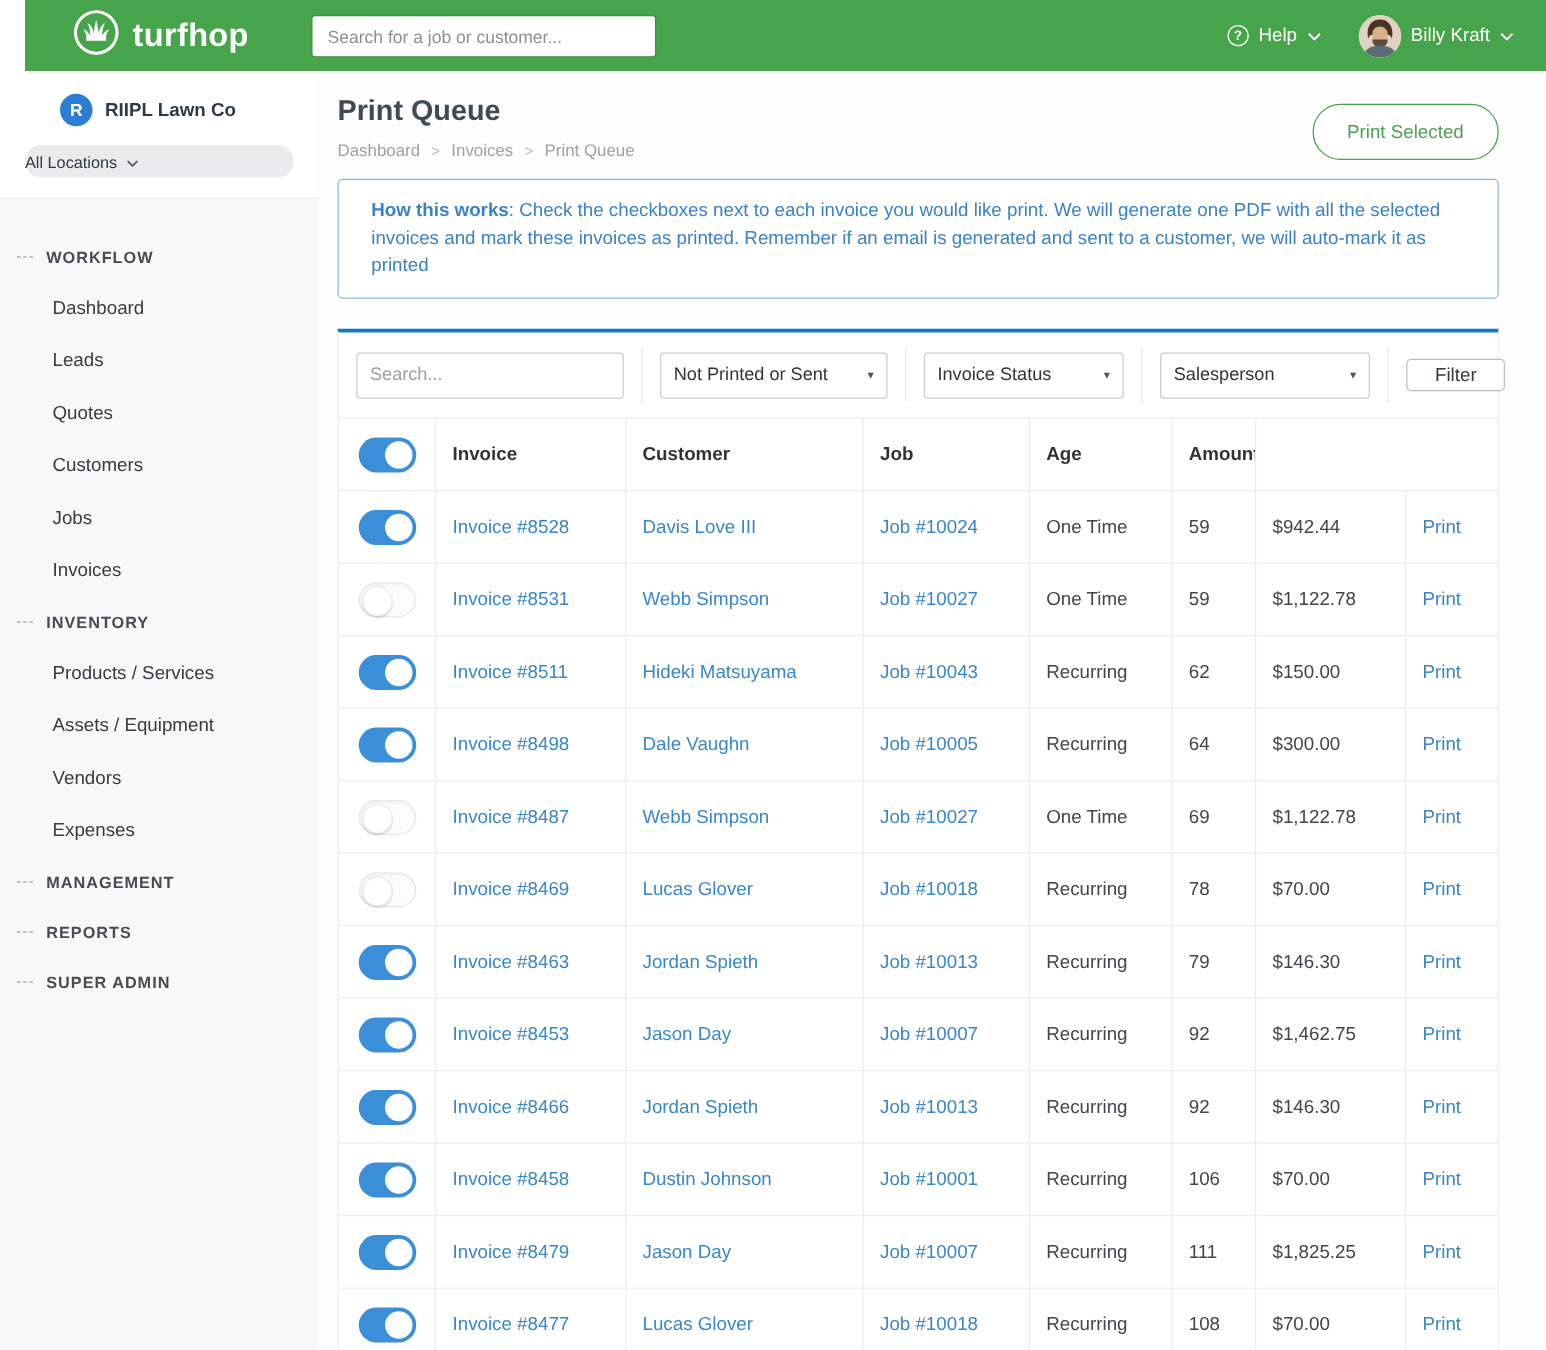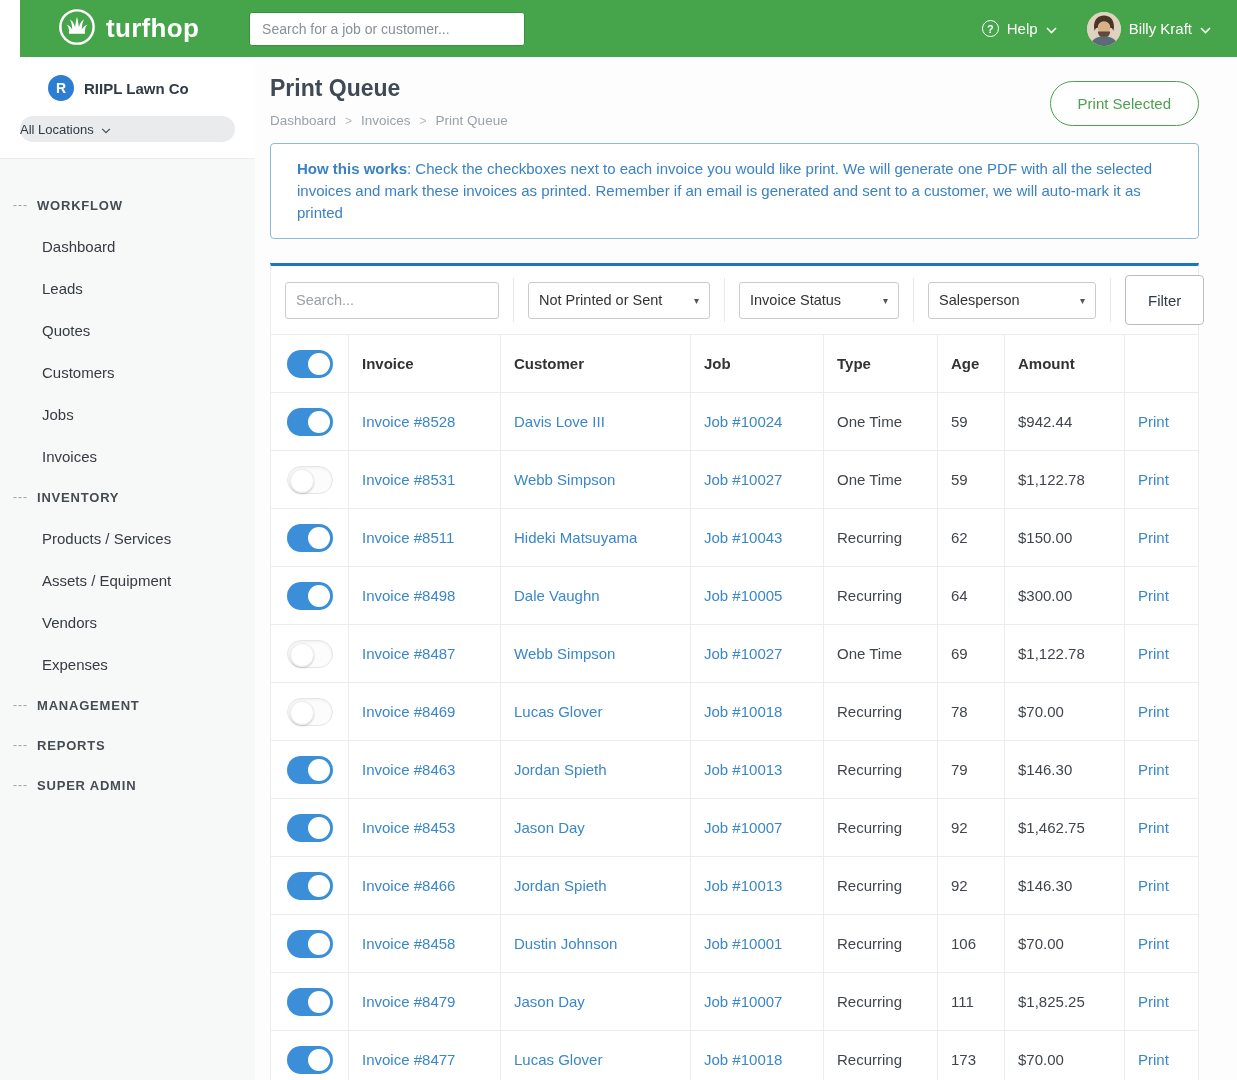--- a/index.html
+++ b/index.html
@@ -31,21 +31,21 @@
   .company-name{font-size:15px;font-weight:700;color:#2f3a45}
   .locations{margin:15px 0 0 0;height:26px;background:#e9ebed;border-radius:13px;display:flex;
              align-items:center;gap:7px;font-size:13px;color:#2f3a45;cursor:pointer}
   .nav{padding-top:26px}
   .nav-section{display:flex;align-items:center;gap:9px;padding-left:13px;height:40px;cursor:pointer}
   .dashes{color:#9aa2a9;font-size:12px;letter-spacing:1px}
   .nav-section .sec-label{font-size:13px;font-weight:700;color:#454c52;letter-spacing:.8px}
   .nav-item{font-size:15px;color:#353c42;padding-left:42px;height:42px;display:flex;align-items:center;cursor:pointer}
 
   .main{flex:1;background:#fdfdfd;padding:18px 38px 0 15px;overflow:hidden}
-  .title-row{display:flex;justify-content:space-between;align-items:center}
+  .title-row{display:flex;justify-content:space-between;align-items:flex-end}
   h1{font-size:23px;font-weight:700;color:#3f4a56}
   .breadcrumb{margin-top:11px;font-size:13.5px;color:#99a1aa;display:flex;align-items:center;gap:9px}
   .bc-item{cursor:pointer}
   .bc-item.current{cursor:default}
   .bc-sep{color:#b3bac0;font-size:12px}
   .print-selected{margin-top:4px;padding:13px 27px;border:1.5px solid var(--button-green,#4ba14f);
                   color:var(--button-green,#4ba14f);background:#fff;border-radius:25px;font-size:15px;
                   cursor:pointer;font-family:inherit}
 
   .info-box{margin-top:15px;border:1px solid #8db9e0;border-radius:4px;background:#fff;
@@ -58,21 +58,21 @@
   .fgroup{display:flex;align-items:center;padding:0 14px;border-right:1px solid #e9e9e9;height:44px}
   .fgroup:first-child{padding-left:0}
   .fgroup.lastf{border-right:none}
   .f-search{width:214px;height:37px;border:1px solid #c9cdd1;border-radius:3px;padding:0 10px;
             font-size:14.5px;outline:none;font-family:inherit}
   .f-search::placeholder{color:#9aa0a6}
   .select{height:37px;border:1px solid #c9cdd1;border-radius:3px;background:#fff;display:flex;
           align-items:center;justify-content:space-between;padding:0 10px;font-size:14.5px;color:#333;cursor:pointer}
   .select .arrow{color:#555;font-size:10px;margin-left:10px}
   .w1{width:182px}.w2{width:160px}.w3{width:168px}
-  .filter-btn{height:50px;padding:0 22px;border:1px solid #b9bdc1;border-radius:4px;background:#fff;
+  .filter-btn{height:26px;padding:0 22px;border:1px solid #b9bdc1;border-radius:4px;background:#fff;
               font-size:15px;color:#2f3a45;cursor:pointer;font-family:inherit}
 
   .thead,.trow{display:grid;grid-template-columns:78px 152px 190px 133px 114px 67px 120px minmax(0,1fr)}
   .trow{border-top:1px solid #ececec}
   .cell{height:57px;display:flex;align-items:center;padding:0 13px;border-right:1px solid #ececec;overflow:hidden;white-space:nowrap}
   .cell.last{border-right:none}
   .c-toggle{justify-content:center;padding:0}
   .hd{font-size:15px;font-weight:700;color:#333}
   .lnk{color:var(--link-blue,#3a87c8);font-size:15px;cursor:pointer}
   .txt{color:#40464c;font-size:15px}
@@ -226,21 +226,20 @@
         </div>
       </div>
 
       <div class="thead">
         <div class="cell c-toggle">
             <span class="toggle on"></span>
           </div>
         <div class="cell hd">Invoice</div>
         <div class="cell hd">Customer</div>
         <div class="cell hd">Job</div>
-        <div class="cell hd">Type</div>
         <div class="cell hd">Age</div>
         <div class="cell hd">Amount</div>
         <div class="cell hd last"></div>
       </div>
 
       <div>
           <div class="trow">
     <div class="cell c-toggle">
               <span class="toggle on"></span>
             </div>
@@ -536,21 +535,21 @@
     <div class="cell">
               <span class="lnk">Lucas Glover</span>
             </div>
     <div class="cell">
               <span class="lnk">Job #10018</span>
             </div>
     <div class="cell">
               <span class="txt">Recurring</span>
             </div>
     <div class="cell">
-              <span class="txt">173</span>
+              <span class="txt">108</span>
             </div>
     <div class="cell">
               <span class="txt">$70.00</span>
             </div>
     <div class="cell last">
               <span class="lnk">Print</span>
             </div>
   </div>
         </div>
     </section>

